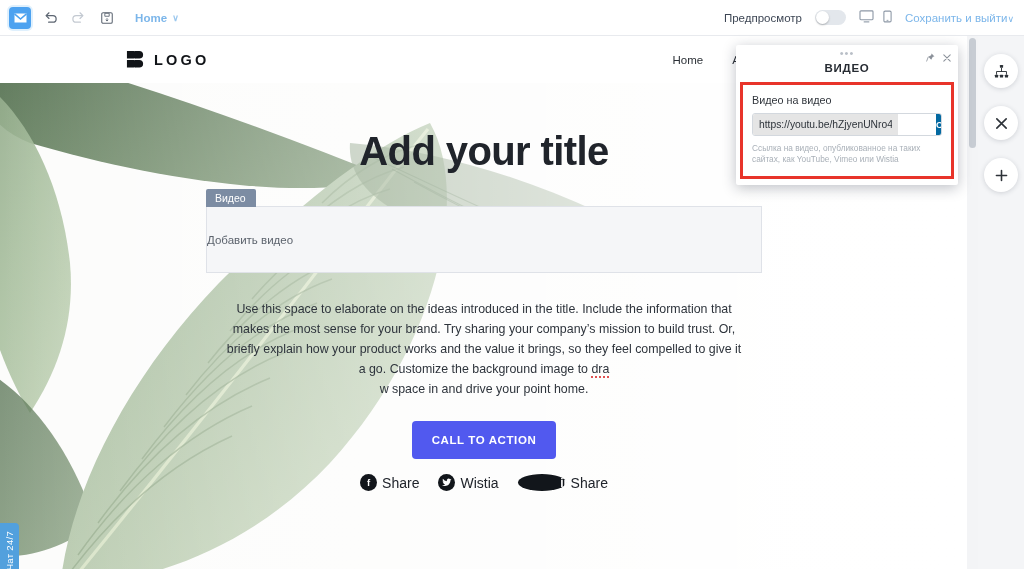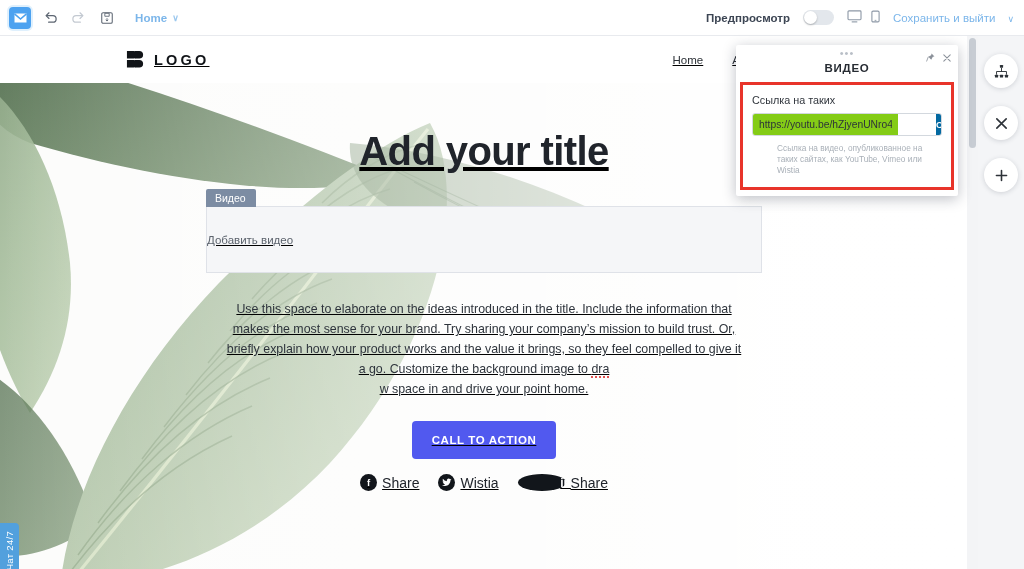--- a/index.html
+++ b/index.html
@@ -33,50 +33,50 @@
     margin-left: 9px;
     font-size: 11.5px; font-weight: 700; color: #7cb6ea;
     letter-spacing: .1px;
   }
   .home-pill .chev { font-size: 9px; color:#9cc8ee; }
 
   .tb-right {
     margin-left: auto; display: flex; align-items: center;
     gap: 13px; padding-right: 10px;
   }
-  .preview-label { font-size: 11.5px; color: #3d4654; font-weight: 700; }
+  .preview-label { font-size: 11.5px; color: #3d4654; font-weight: 400; }
   .toggle {
     width: 31px; height: 15px; border-radius: 8px;
     background: #e3e7ec; position: relative;
   }
   .toggle .knob {
     position: absolute; left: 1px; top: 1px;
     width: 13px; height: 13px; border-radius: 50%;
     background: #fff; box-shadow: 0 1px 2px rgba(0,0,0,.25);
   }
   .dev-icons { display: flex; align-items: center; gap: 9px; }
   .dev-ic { color: #8d98a6; }
   .save-exit {
     font-size: 11.5px; color: #7cb6ea; font-weight: 400;
-    display: flex; align-items: flex-end; gap: 12px; white-space: nowrap;
+    display: flex; align-items: flex-end; gap: 0; white-space: nowrap;
   }
   .save-exit .chev { font-size: 9px; }
   .publish-btn {
     background: #4da2f0; color: #fff;
     font-size: 10px; font-weight: 700; letter-spacing: .4px;
     padding: 7px 14px; border-radius: 4px;
     border: none; white-space: nowrap;
     display:flex; align-items:center; gap:5px;
   }
 
   
   .canvas {
     position: absolute; left: 0; top: 36px;
     width: 968px; height: 533px;
-    background: #fff; overflow: hidden; text-decoration: underline;
+    background: #fff; overflow: hidden;
   }
   .site-header {
     position: relative;
     height: 47px; background: #fff;
     display: flex; align-items: center;
     padding: 0 52px 0 126px;
     z-index: 5;
   }
   .logo { display: flex; align-items: center; gap: 9px; }
   .logo-mark { width: 19px; height: 19px; }
@@ -225,30 +225,30 @@
   .dlg-input-row {
     display: flex; height: 23px;
     border: 1px solid #d3d8de; border-radius: 3px; overflow: hidden;
     background: #fff;
   }
   .dlg-input {
     flex: 1; border: none; outline: none;
     font-size: 10.3px; color: #2d333a;
     padding: 0 6px;
     font-family: "Liberation Sans", sans-serif;
-    background: #84cc16;
+    background: #e5e5e5;
   }
   .dlg-ok {
     width: 39px; border: none;
     background: #0369a1; color: #fff;
     font-size: 9px; font-weight: 700; letter-spacing: .5px; margin-left: 38px;
   }
   .dlg-help {
     margin-top: 7px;
-    font-size: 8.3px; line-height: 11px; color: #a9b0b8; margin-left: 25px;
+    font-size: 8.3px; line-height: 11px; color: #a9b0b8;
   }
 </style>
 </head>
 <body>
 
 <div class="toolbar">
   <div class="tb-left">
     <div class="mail-btn">
       <svg width="13" height="10" viewBox="0 0 13 10">
           <path d="M0.5 0.5h12v9h-12z" fill="#fff" stroke="none"></path>
@@ -477,20 +477,20 @@
         <svg width="8" height="8" viewBox="0 0 10 10">
             <path d="M1 1 L9 9 M9 1 L1 9" stroke="#8a9099" stroke-width="1.3" stroke-linecap="round"></path>
           </svg>
       </span>
     </div>
   </div>
 
   <div class="dlg-title">ВИДЕО</div>
 
   <div class="dlg-redbox">
-    <div class="dlg-field-label">Ссылка на таких</div>
+    <div class="dlg-field-label">Видео на видео</div>
     <div class="dlg-input-row">
       <input class="dlg-input" type="text" value="https://youtu.be/hZjyenUNro4" style="">
       <button class="dlg-ok">OK</button>
     </div>
     <div class="dlg-help">Ссылка на видео, опубликованное на таких сайтах, как YouTube, Vimeo или Wistia</div>
   </div>
 </div>
 
 </body></html>

